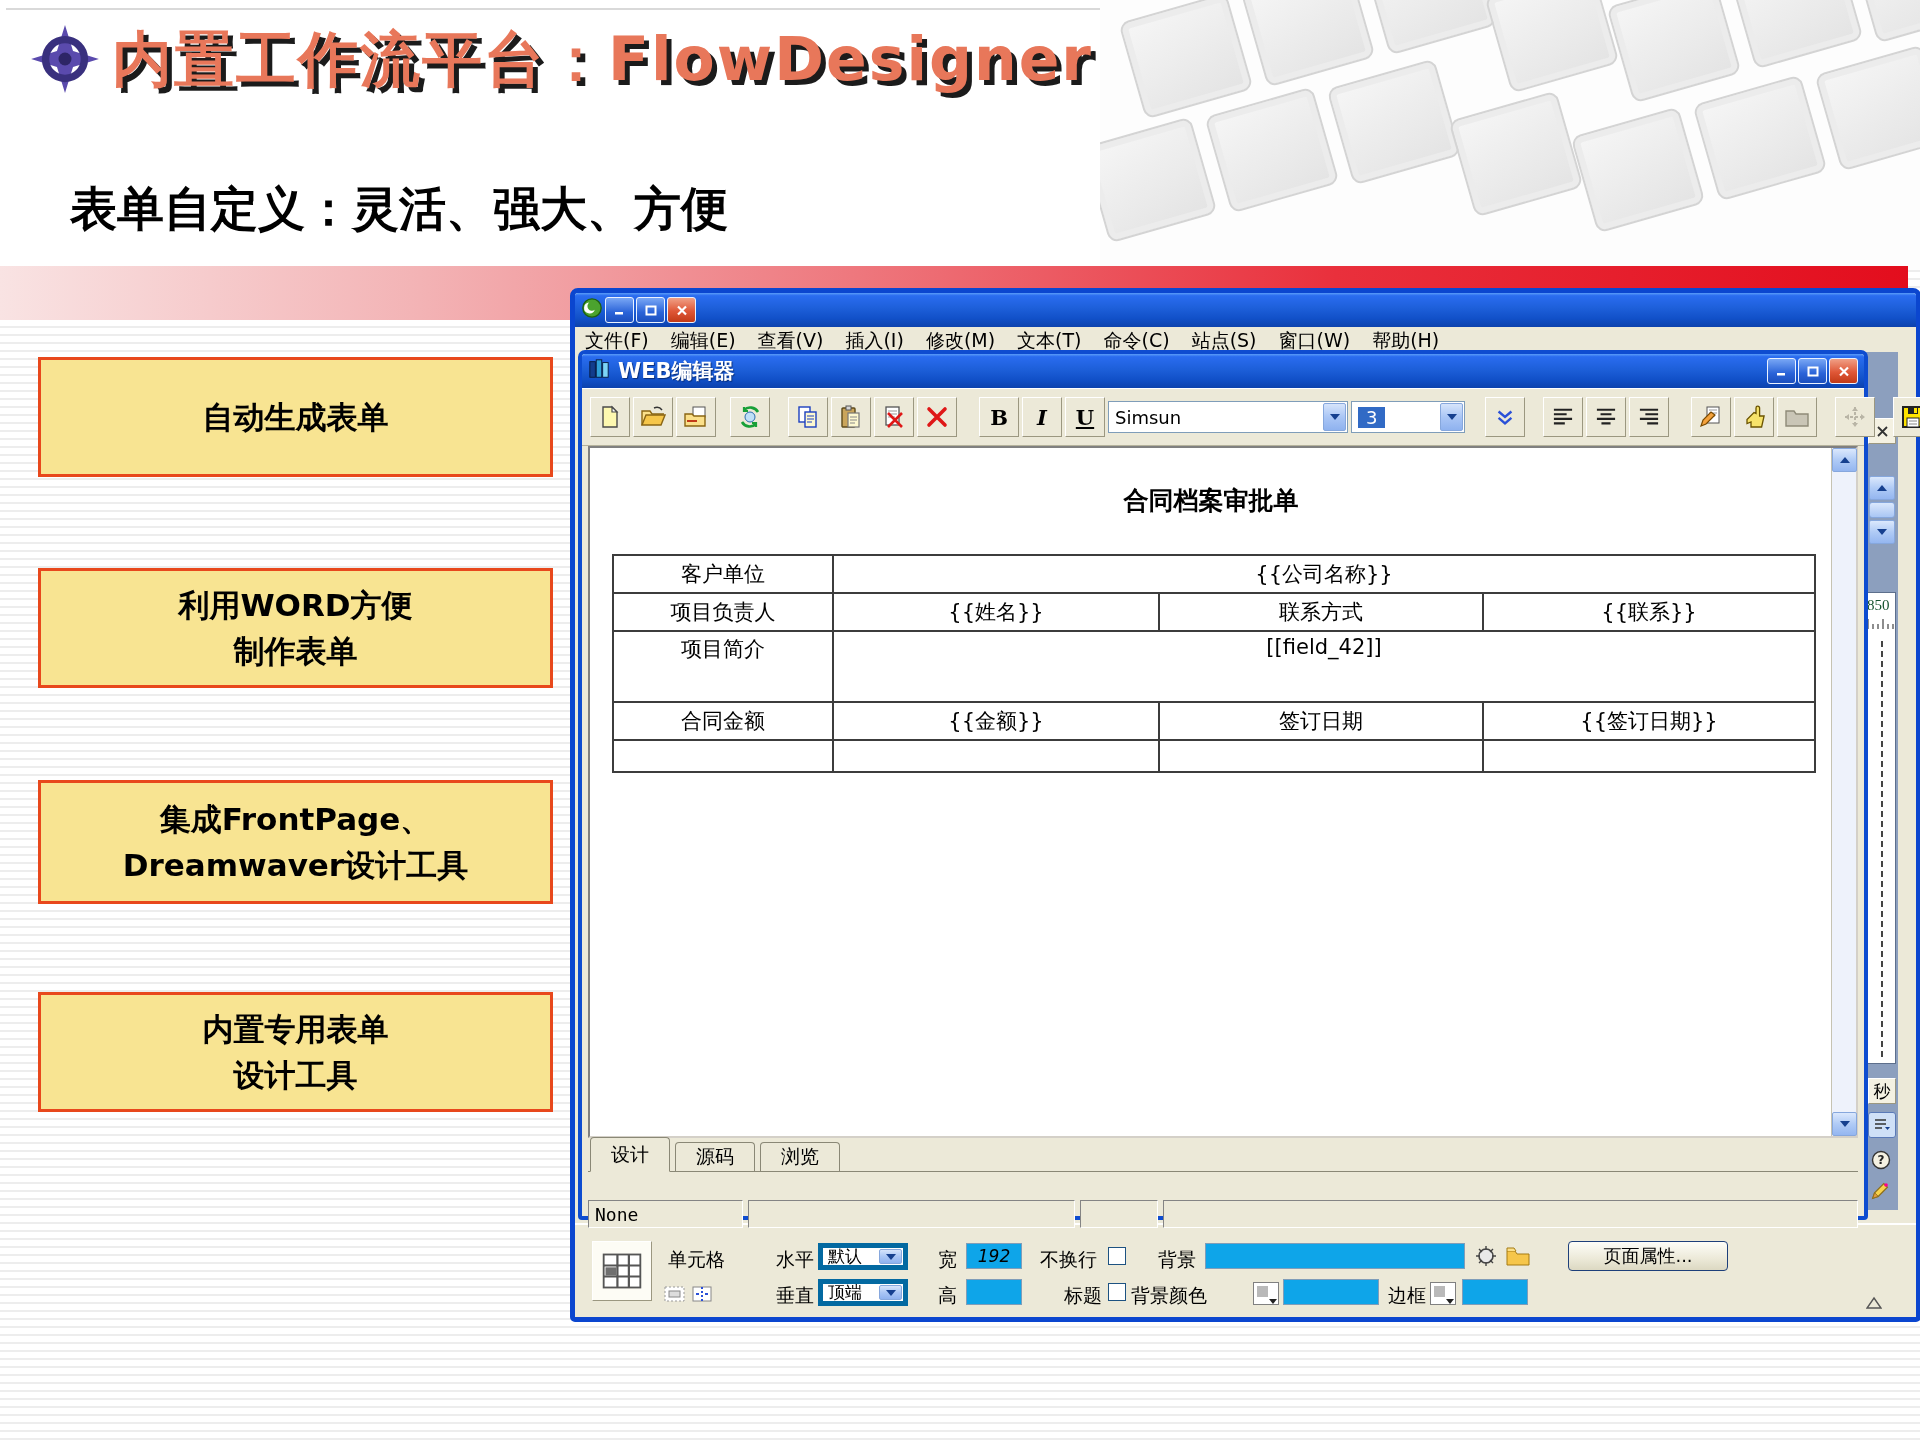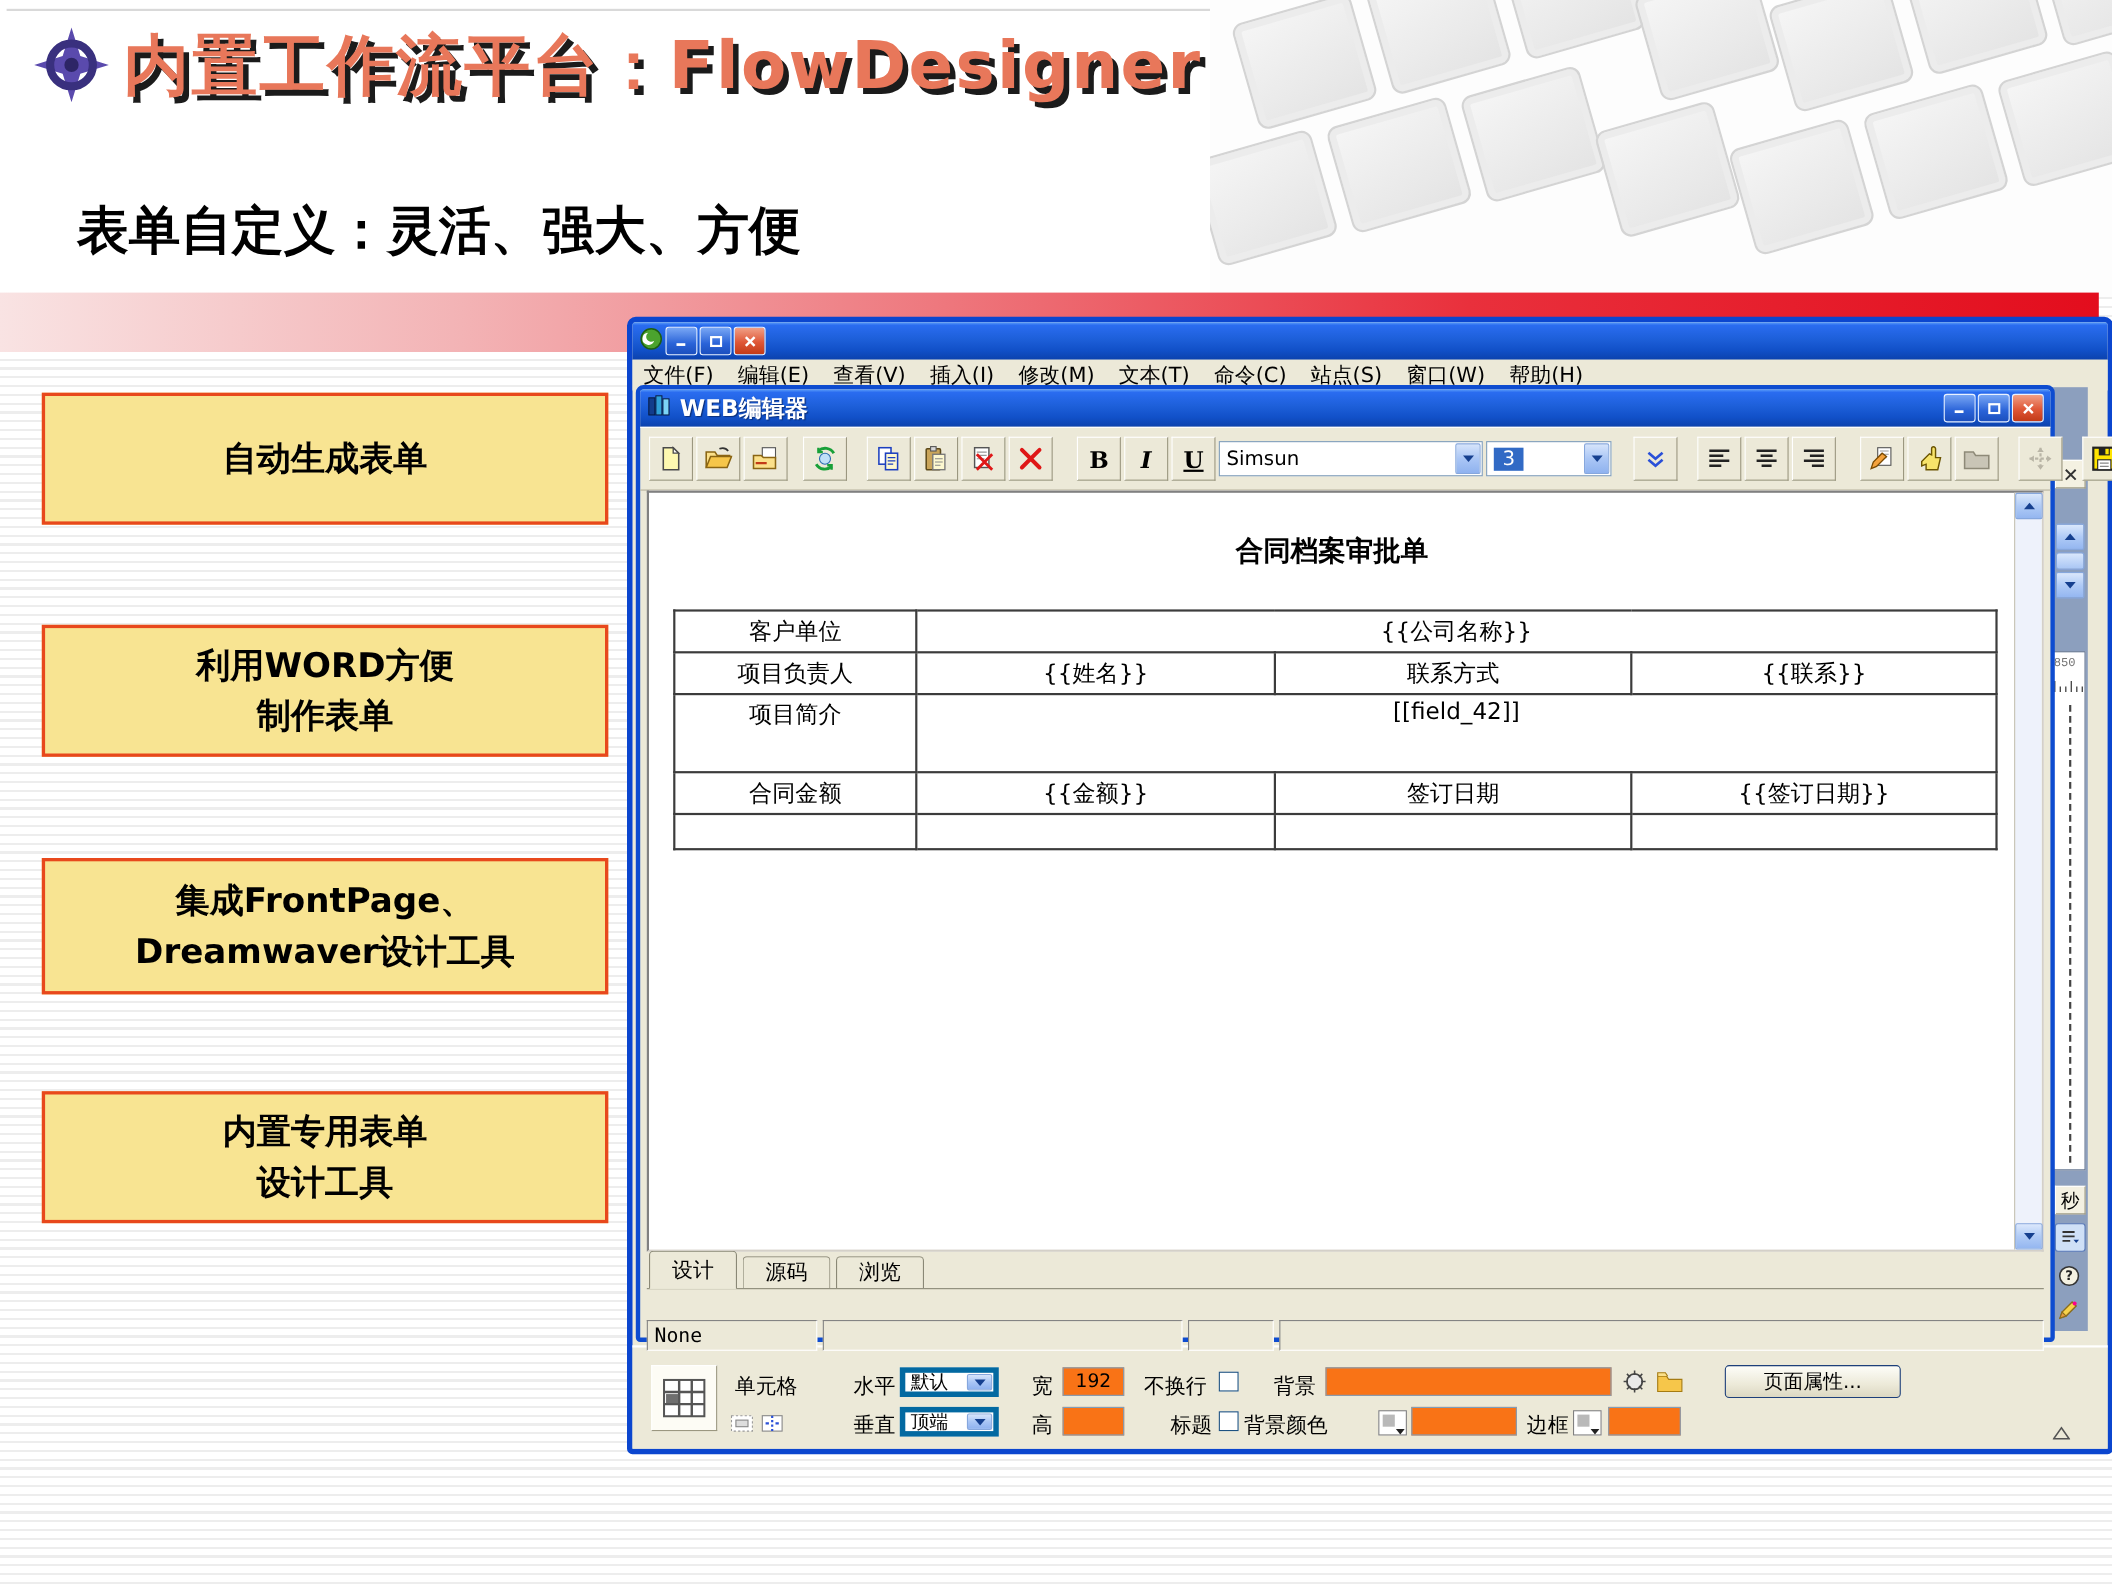--- a/index.html
+++ b/index.html
@@ -42,22 +42,22 @@
   .combo{height:30px;background:#fff;border:1px solid #7f9db9;position:relative;
     display:flex;align-items:center;font-size:18px;padding-left:6px;flex:0 0 auto;}
   .arrowbtn{position:absolute;right:1px;top:1px;bottom:1px;width:21px;border:1px solid #86a7dd;border-radius:2px;
     background:linear-gradient(180deg,#d6e4fb,#aac6f5 50%,#8fb2ef);display:flex;align-items:center;justify-content:center;}
   .tri-dn{width:0;height:0;border-left:5px solid transparent;border-right:5px solid transparent;border-top:6px solid #16408f;}
   .tri-up{width:0;height:0;border-left:5px solid transparent;border-right:5px solid transparent;border-bottom:6px solid #16408f;}
   .xp-scrollbtn{border:1px solid #86a7dd;border-radius:2px;
     background:linear-gradient(180deg,#dbe8fc,#b0cbf6 50%,#94b6f0);display:flex;align-items:center;justify-content:center;}
   .selhl{background:#316ac5;color:#fff;padding:0 8px;}
   .cb{width:16px;height:16px;background:#fff;border:1px solid #1d5281;display:inline-block;}
-  .xp-input{height:26px;border:1px solid #7f9db9;background:#f97316;font-size:17px;padding:0 4px;
-    font-family:"DejaVu Sans",sans-serif;box-sizing:border-box;}
+  .xp-input{height:26px;border:1px solid #7f9db9;background:#0ea5e9;font-size:17px;padding:0 4px;
+    font-family:"DejaVu Sans",sans-serif;box-sizing:border-box;font-style:italic;}
 
   
   .dw-window{left:570px;top:288px;width:1341px;height:1024px;background:#ece9d8;
     border:5px solid #0b46cf;border-radius:8px 8px 5px 5px;z-index:2;}
   .dw-titlebar{height:34px;border-radius:3px 3px 0 0;padding:0 6px;}
   .dw-titlebar .ttext{font-family:"DejaVu Sans Mono",monospace;font-size:20px;margin-left:8px;
     text-shadow:1px 1px 1px #0a2f7a;white-space:nowrap;overflow:hidden;flex:1;}
   .menu-bar{height:28px;display:flex;align-items:center;gap:22px;padding-left:10px;
     font-size:19px;color:#000;background:#ece9d8;overflow:hidden;}
   .menu-item{white-space:nowrap;}
@@ -95,21 +95,21 @@
   .tab{height:28px;padding:0 20px;background:#ece9d8;border:1px solid #8a8876;border-bottom:none;
     border-radius:4px 4px 0 0;display:flex;align-items:center;font-size:19px;margin-right:5px;}
   .tab.active{height:33px;position:relative;top:1px;border-bottom:1px solid #ece9d8;font-weight:normal;}
   .web-status{position:absolute;left:6px;right:6px;top:844px;height:32px;display:flex;gap:5px;padding-top:2px;}
   .scell{height:28px;border:1px solid;border-color:#848484 #ffffff #ffffff #848484;background:#ece9d8;
     display:flex;align-items:center;font-family:"DejaVu Sans Mono",monospace;font-size:18px;padding-left:6px;box-sizing:border-box;}
 
   
   .sliver{left:1865px;top:352px;width:33px;height:858px;background:#8c9fbe;z-index:3;}
   .sliver .doc{position:absolute;left:0;top:240px;width:29px;height:470px;background:#fff;border:1px solid #5d6f8c;}
-  .ruler{position:absolute;left:1px;top:4px;font-size:11px;font-family:Liberation Mono, monospace;color:#737373;}
+  .ruler{position:absolute;left:1px;top:4px;font-size:15px;font-family:Liberation Serif, serif;color:#14532d;}
   .dash{position:absolute;left:15px;top:48px;bottom:6px;border-left:2px dashed #444;}
   .smbtn{position:absolute;width:26px;height:24px;display:flex;align-items:center;justify-content:center;}
 </style>
 </head>
 <body>
 
 <div class="abs slide-stripes"></div>
 <div class="abs top-white"></div>
 <div class="abs top-line"></div>
 

